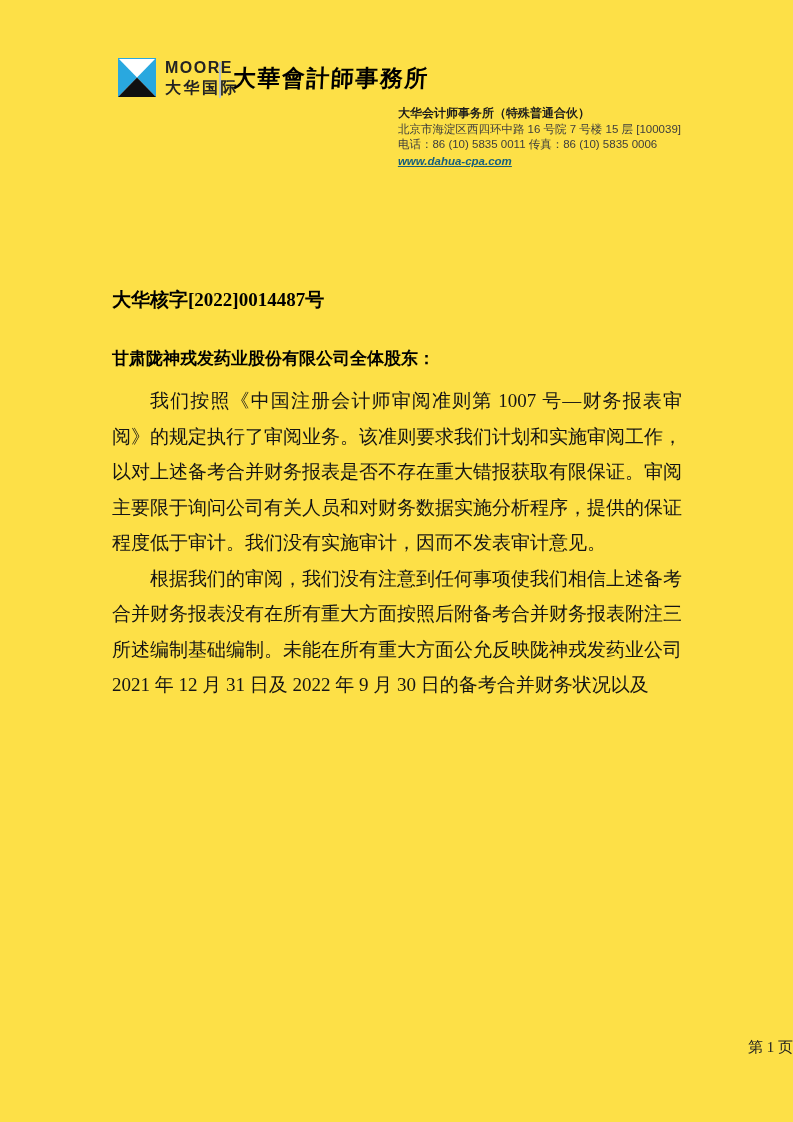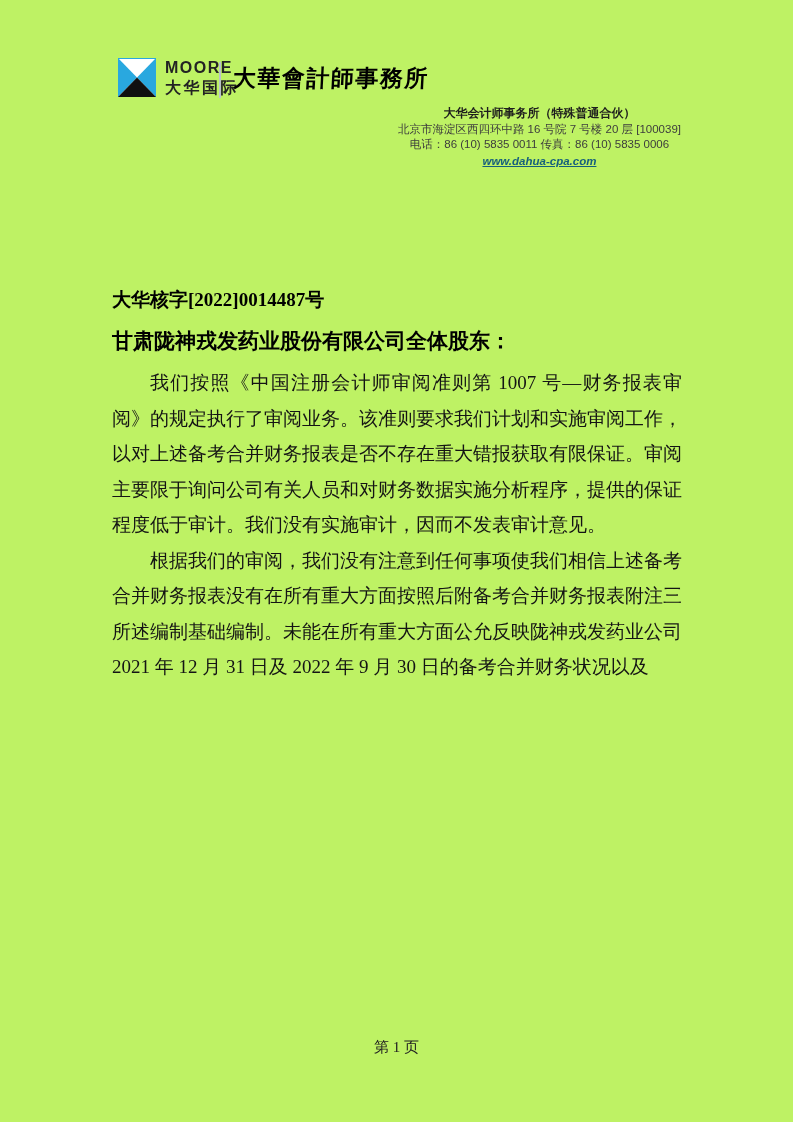--- a/index.html
+++ b/index.html
@@ -1,20 +1,20 @@
 <!DOCTYPE html>
 <html><head>
 <meta charset="utf-8">
 <style>
   html,body { margin:0; padding:0; background:#e8e8e8; }
   .page {
     position:relative;
     width:793px; height:1122px;
     margin:0 auto;
-    background:#bef264;
+    background:#fde047;
     font-family:"Liberation Serif","DejaVu Serif",serif;
     color:#111;
     overflow:hidden;
   }
 
   
   .logo { position:absolute; left:118px; top:58px; display:flex; align-items:center; }
   .logo-icon { width:38px; height:39px; }
   .logo-icon svg { display:block; }
   .logo-text { margin-left:9px; font-family:"Liberation Sans",sans-serif; color:#232323; }
@@ -24,21 +24,21 @@
   .brand-calligraphy {
     position:absolute; left:233px; top:63px;
     font-family:"DejaVu Serif","Liberation Serif",serif;
     font-size:23px; font-weight:900; color:#000;
     letter-spacing:1.5px; transform:skewX(-3deg);
     white-space:nowrap;
   }
 
   .contact {
     position:absolute; right:112px; top:106px;
-    text-align:center;
+    text-align:left;
     font-family:"Liberation Sans","DejaVu Sans",sans-serif;
     font-size:11.5px; line-height:15.5px; color:#3d3d3d;
     white-space:nowrap;
   }
   .contact .firm { font-weight:bold; font-size:12px; color:#1d1d1d; }
   .contact .website {
     display:inline-block; margin-top:1px;
     color:#155f7d; font-style:italic; font-weight:bold;
     text-decoration:underline; cursor:pointer;
   }
@@ -49,35 +49,35 @@
     margin:0; text-align:center;
     font-family:"Liberation Sans","DejaVu Sans",sans-serif;
     font-size:24px; line-height:30px; font-weight:bold;
     letter-spacing:2px; color:#000; white-space:pre;
   }
   .ref {
     margin-top:44px; text-align:left;
     font-size:19px; line-height:24px; font-weight:bold; color:#000;
   }
   .addressee {
-    margin-top:16px;
+    margin-top:34px;
     font-family:"Liberation Sans","DejaVu Sans",sans-serif;
-    font-size:21px; line-height:26px; font-weight:bold; color:#000;
+    font-size:17px; line-height:26px; font-weight:bold; color:#000;
   }
   .body { margin-top:11px; }
   .body p {
     margin:0;
     font-size:19px; line-height:35.5px;
     text-align:justify; text-justify:inter-ideograph;
     text-indent:2em; color:#141414;
   }
 
   .footer {
     position:absolute; left:0; right:0; top:1038px;
-    text-align:center; font-size:15px; color:#222;
+    text-align:right; font-size:15px; color:#222;
   }
 </style>
 </head>
 <body>
 
 <div class="page">
 
   <div class="logo">
     <span class="logo-icon">
       <svg width="38" height="39" viewBox="0 0 38 39" xmlns="http://www.w3.org/2000/svg">
@@ -90,21 +90,21 @@
     <span class="logo-text">
       <div class="logo-moore">MOORE</div>
       <div class="logo-cn">大华国际</div>
     </span>
   </div>
   <div class="logo-divider"></div>
   <div class="brand-calligraphy">大華會計師事務所</div>
 
   <div class="contact">
     <div class="firm">大华会计师事务所（特殊普通合伙）</div>
-    <div>北京市海淀区西四环中路 16 号院 7 号楼 20 层 [100039]</div>
+    <div>北京市海淀区西四环中路 16 号院 7 号楼 15 层 [100039]</div>
     <div>电话：86 (10) 5835 0011  传真：86 (10) 5835 0006</div>
     <div><span class="website">www.dahua-cpa.com</span></div>
   </div>
 
   <div class="content">
     <div class="ref">大华核字[2022]0014487号</div>
     <div class="addressee">甘肃陇神戎发药业股份有限公司全体股东：</div>
     <div class="body">
       <p>我们按照《中国注册会计师审阅准则第 1007 号—财务报表审阅》的规定执行了审阅业务。该准则要求我们计划和实施审阅工作，以对上述备考合并财务报表是否不存在重大错报获取有限保证。审阅主要限于询问公司有关人员和对财务数据实施分析程序，提供的保证程度低于审计。我们没有实施审计，因而不发表审计意见。</p>
       <p>根据我们的审阅，我们没有注意到任何事项使我们相信上述备考合并财务报表没有在所有重大方面按照后附备考合并财务报表附注三所述编制基础编制。未能在所有重大方面公允反映陇神戎发药业公司 2021 年 12 月 31 日及 2022 年 9 月 30 日的备考合并财务状况以及</p>

